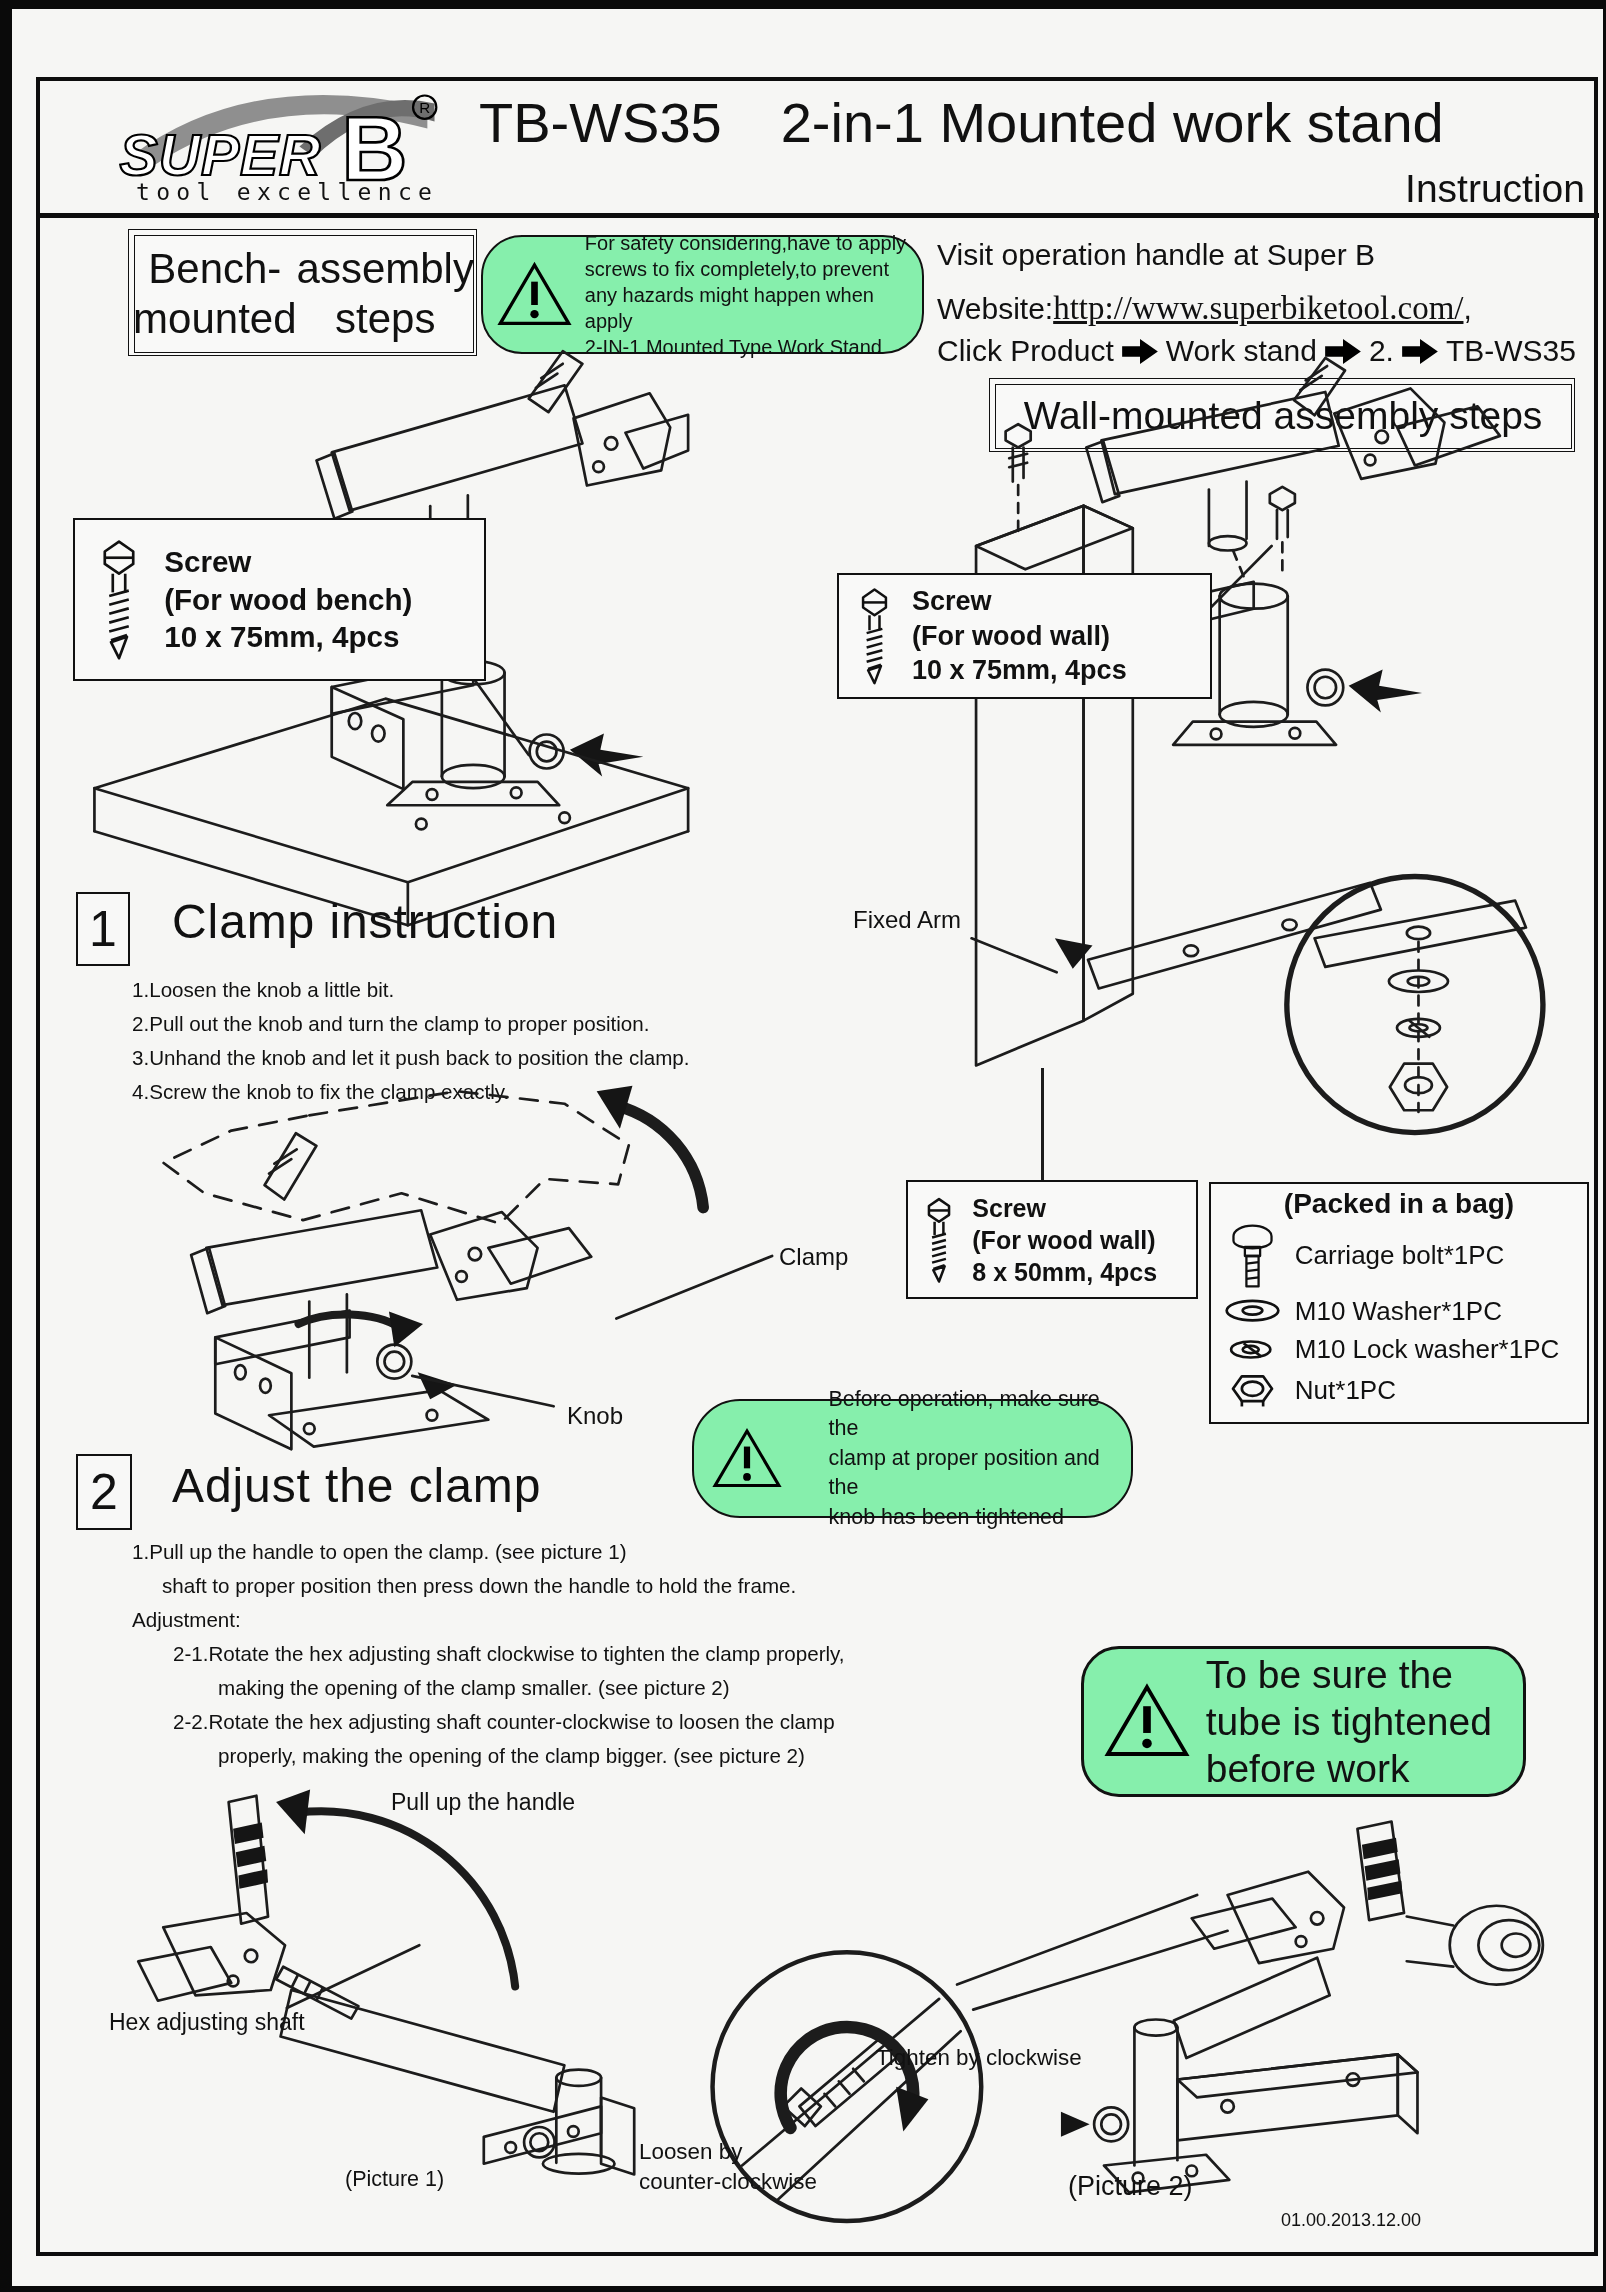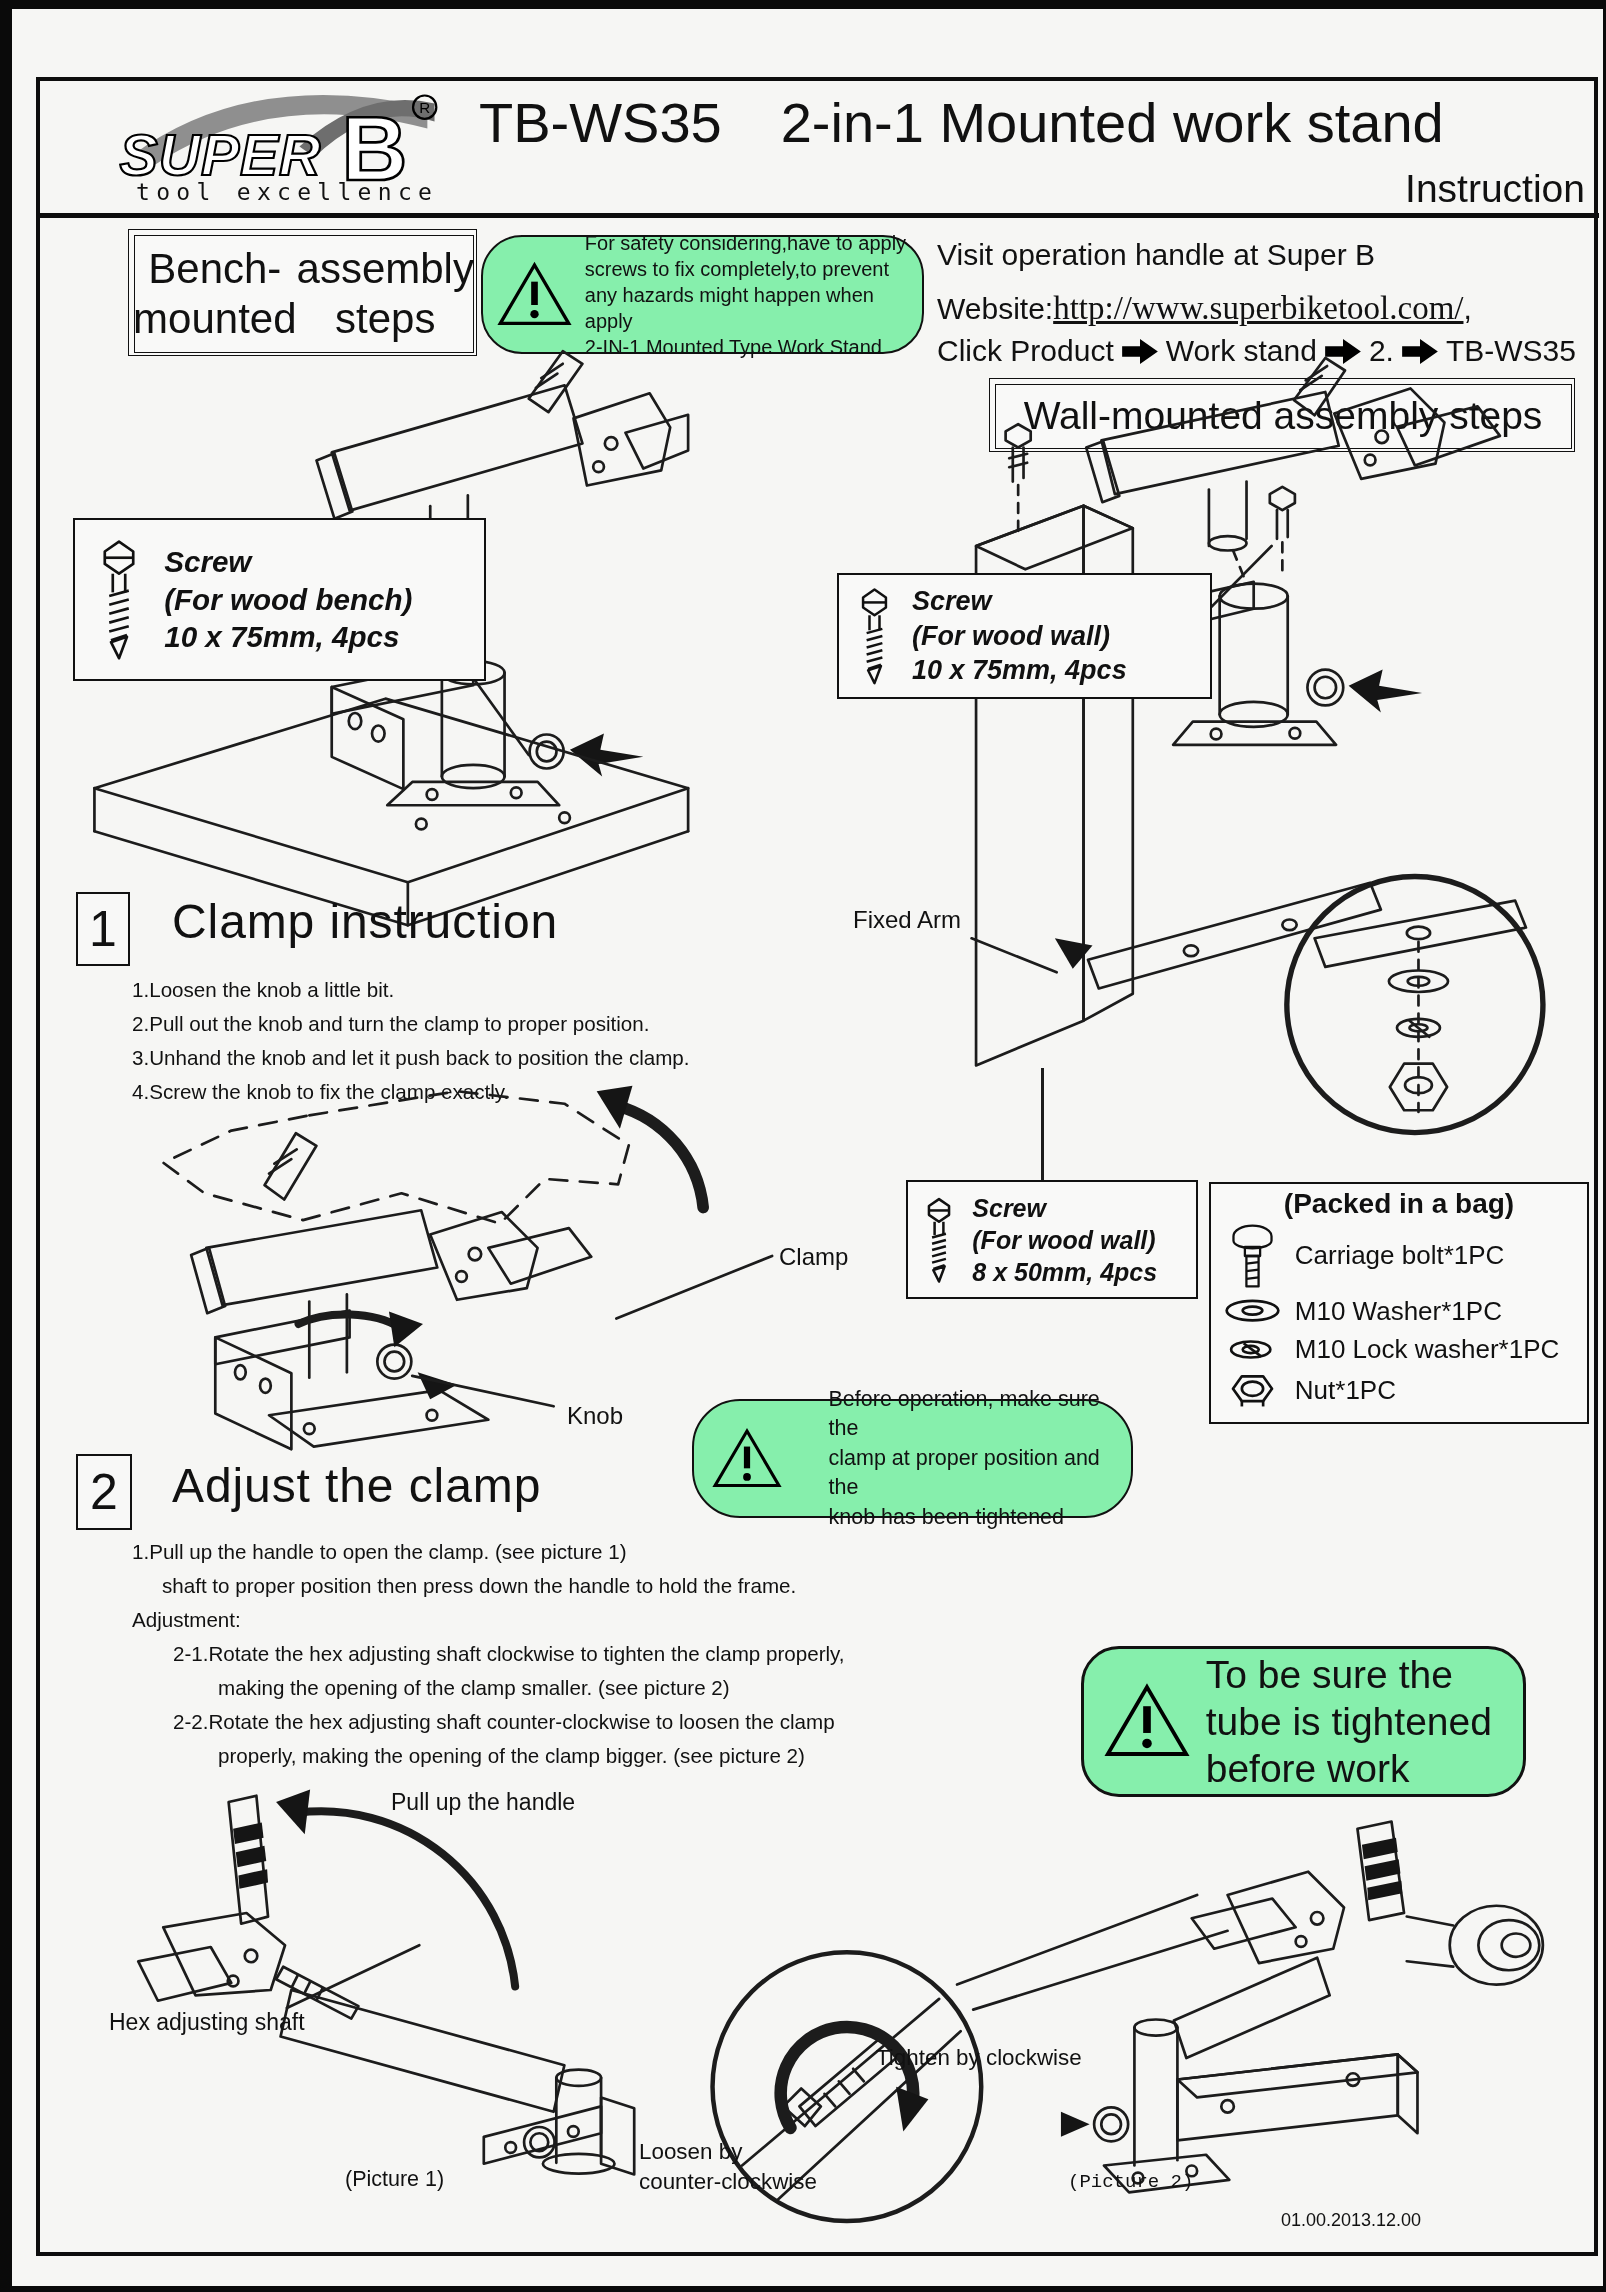--- a/index.html
+++ b/index.html
@@ -19,21 +19,21 @@
   .steps div{white-space:nowrap;}
   .lbl{font-size:22.4px;white-space:nowrap;}
   .bold{font-weight:bold;}
   svg{display:block;}
   .ln *{stroke:#1c1c1c;stroke-width:3;fill:none;stroke-linejoin:round;stroke-linecap:round;}
   .ln .blk{fill:#151515;stroke:none;}
   .ln .thk{stroke-width:6;}
   .dash{stroke-dasharray:11 9;}
   .dash2{stroke-dasharray:20 14;}
   .leader{background:#1c1c1c;}
-  .screw-text{font-weight:bold;line-height:1.28;font-style:italic;}
+  .screw-text{font-weight:bold;line-height:1.28;}
   svg text{font-family:"Liberation Sans",sans-serif;}
 </style>
 </head>
 <body>
 
 <div class="page">
 
   <div class="abs edge" style="left:0;top:0;width:1607px;height:9px;"></div>
   <div class="abs edge" style="left:0;top:0;width:11.6px;height:2293px;"></div>
   <div class="abs edge" style="left:1603px;top:0;width:3.6px;height:2293px;"></div>
@@ -486,18 +486,18 @@
       <polygon points="790,274 812,294 812,362 790,342"></polygon>
       <circle cx="600" cy="332" r="7"></circle>
       <circle cx="740" cy="302" r="7"></circle>
     </g>
   </svg>
   <div class="abs lbl" style="left:876px;top:2045px;font-size:22.4px;">Tighten by clockwise</div>
   <div class="abs" style="left:639px;top:2137px;font-size:22.4px;line-height:30px;">
     <div>Loosen by</div>
     <div>counter-clockwise</div>
   </div>
-  <div class="abs lbl" style="left:1068px;top:2171px;font-size:19px;font-family:Liberation Mono, monospace;">(Picture 2)</div>
+  <div class="abs lbl" style="left:1068px;top:2171px;font-size:27px;">(Picture 2)</div>
 
   <div class="abs" style="left:1281px;top:2210px;width:304px;text-align:left;font-size:18px;">01.00.2013.12.00</div>
 
 </div>
 
 
 </body></html>

